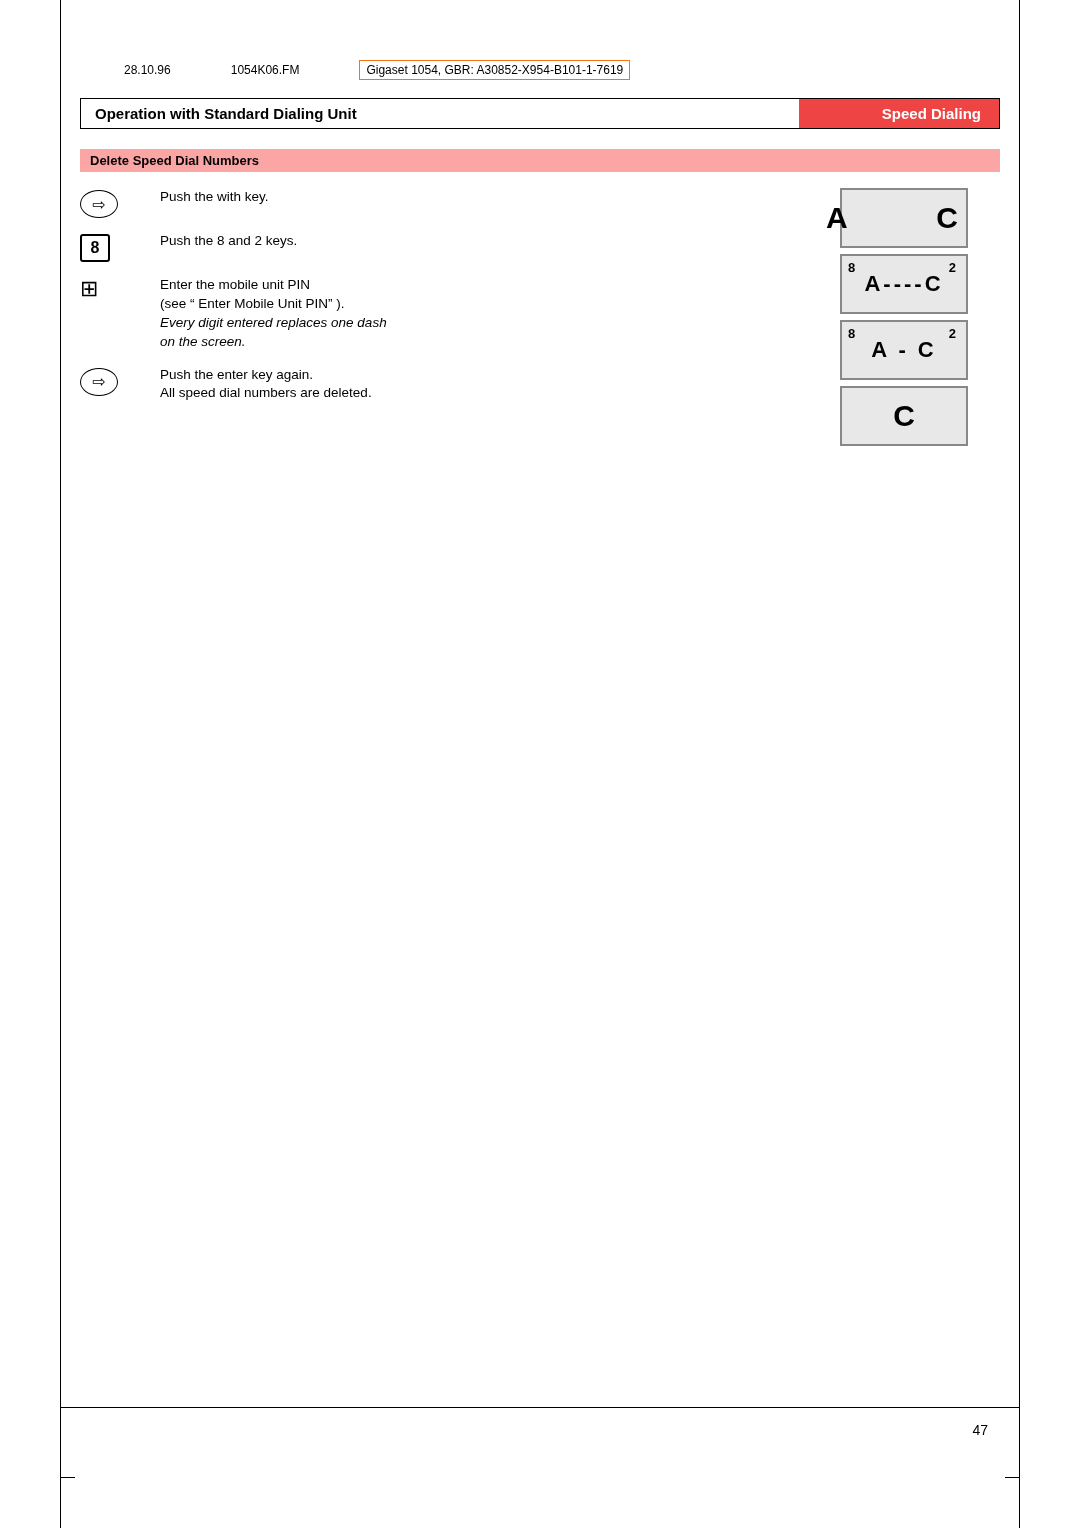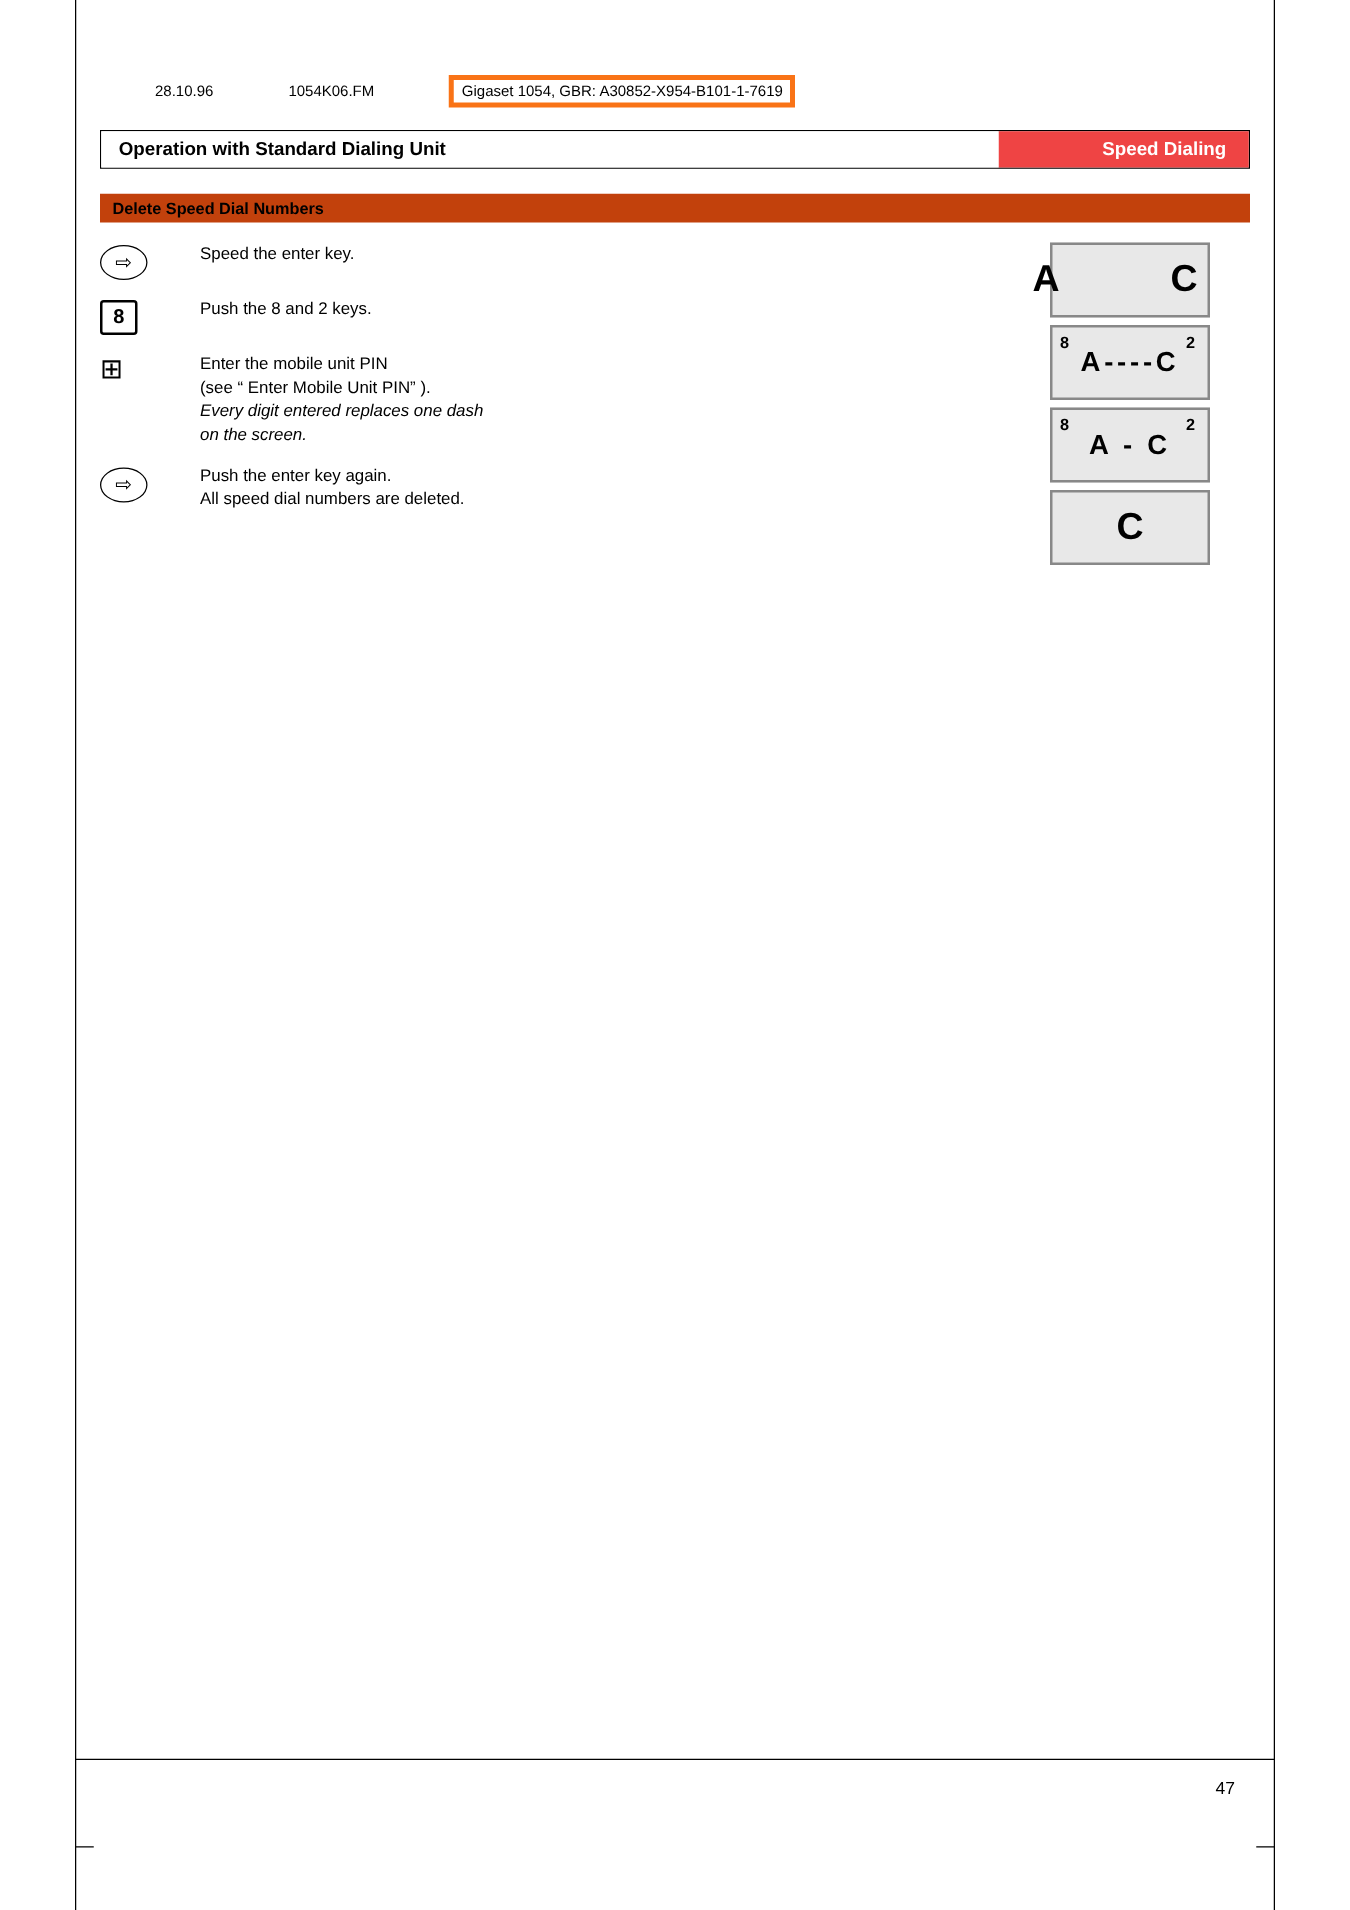--- a/index.html
+++ b/index.html
@@ -50,21 +50,21 @@
       font-size: 12px;
     }
     .header-date {
       margin-right: 60px;
       margin-left: 44px;
     }
     .header-file {
       margin-right: 60px;
     }
     .header-model {
-      border: 4px solid #f97316;
+      border: 1px solid #f97316;
       padding: 2px 6px;
       font-size: 12px;
     }
 
     
     .section-title-bar {
       display: flex;
       align-items: stretch;
       border: 1.5px solid #000;
       margin-bottom: 20px;
@@ -81,21 +81,21 @@
       color: #fff;
       padding: 6px 18px;
       font-size: 15px;
       font-weight: bold;
       min-width: 200px;
       text-align: right;
     }
 
     
     .subsection-header {
-      background: #c2410c;
+      background: #fca5a5;
       padding: 4px 10px;
       font-size: 13px;
       font-weight: bold;
       margin-bottom: 16px;
     }
 
     
     .content-area {
       display: flex;
       gap: 20px;
@@ -261,21 +261,21 @@
 
   <div class="content-area">
 
     <div class="instructions">
 
       <div class="instruction-row">
         <div class="icon-cell">
           <span class="enter-icon">⇨</span>
         </div>
         <div class="text-cell">
-          Speed the enter key.
+          Push the with key.
         </div>
       </div>
 
       <div class="instruction-row">
         <div class="icon-cell">
           <span class="num-key-icon">8</span>
         </div>
         <div class="text-cell">
           Push the 8 and 2 keys.
         </div>

